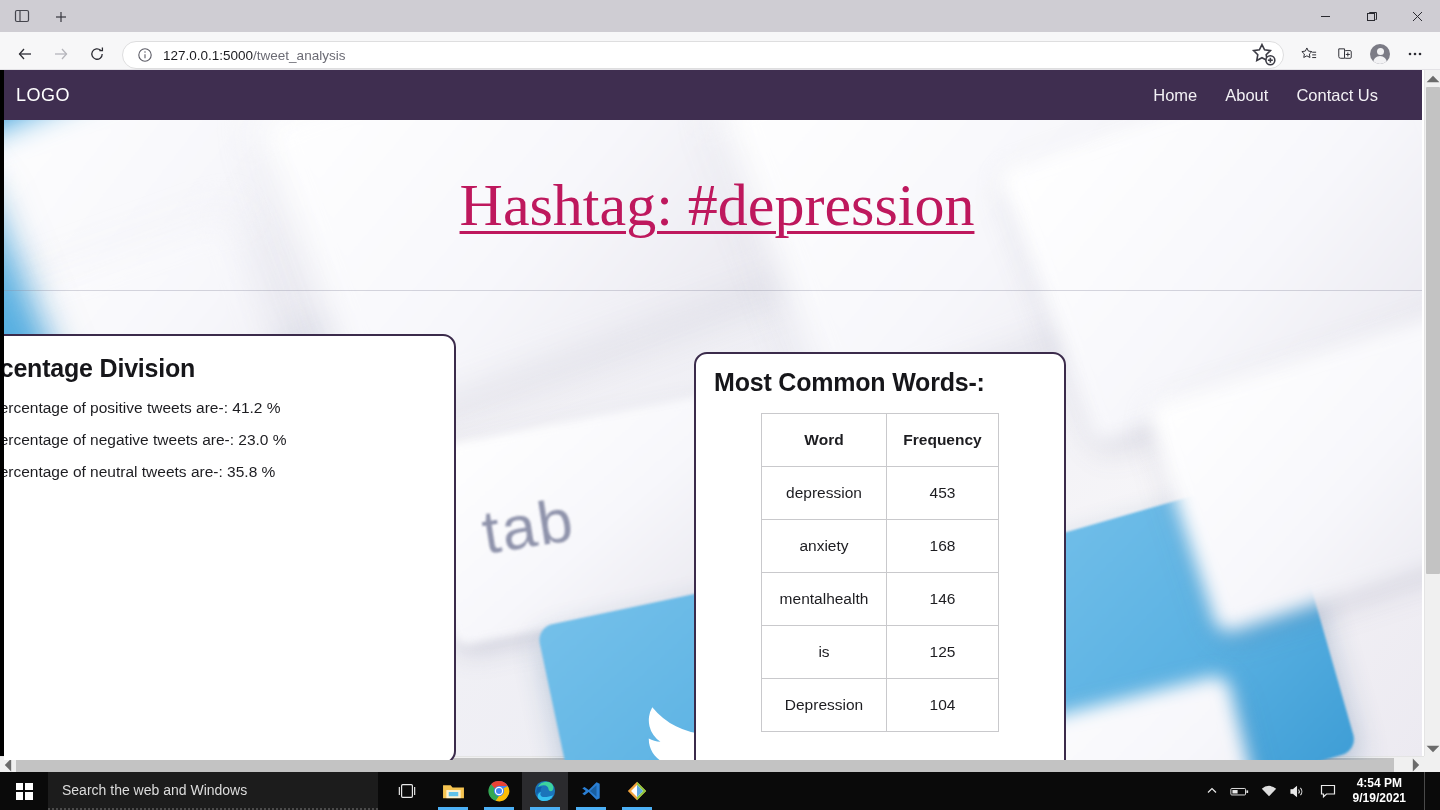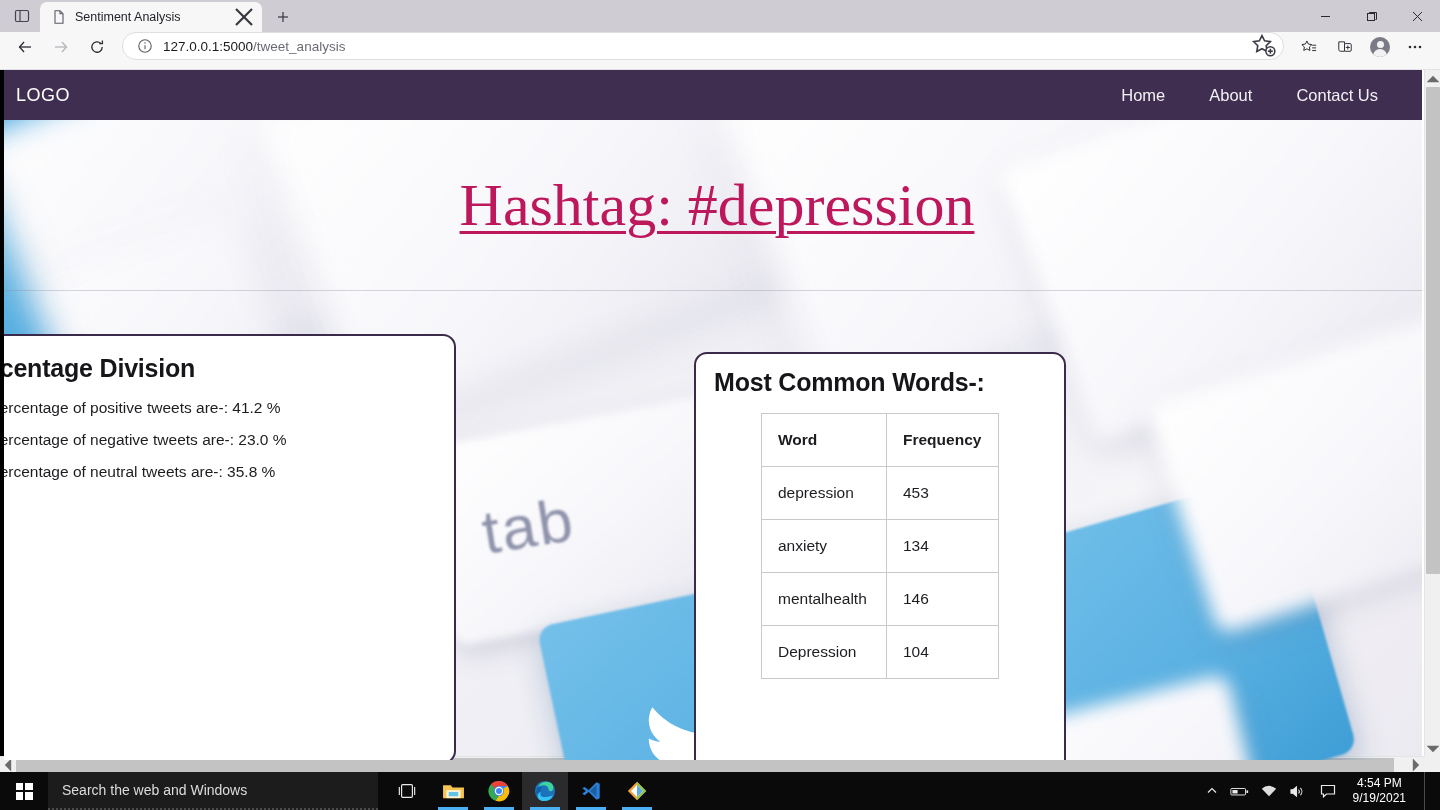--- a/index.html
+++ b/index.html
@@ -40,21 +40,21 @@
     border-radius: 5px;
   }
   .wincontrols {
     position: absolute; right: 0; top: 0; height: 32px; display: flex;
   }
   .wincontrol { width: 46px; height: 32px; display: flex; align-items: center; justify-content: center; }
   .wincontrol svg { width: 11px; height: 11px; }
 
   .toolbar {
     height: 38px; background: #f7f7f8;
-    display: flex; align-items: flex-start; padding: 0 8px; gap: 2px;
+    display: flex; align-items: flex-end; padding: 0 8px; gap: 2px;
     border-bottom: 1px solid #e3e2e6;
   }
   .tb-btn {
     width: 34px; height: 30px; border-radius: 5px;
     display: flex; align-items: center; justify-content: center;
     flex: 0 0 34px;
   }
   .tb-btn svg { width: 16px; height: 16px; }
   .omnibox {
     flex: 1; height: 28px; background: #fff;
@@ -99,21 +99,21 @@
   }
 
   
   .navbar {
     height: 50px; background: #3f2e50;
     display: flex; align-items: center;
     padding: 0 18px 0 22px;
     position: relative; z-index: 5;
   }
   .logo { color: #fff; font-size: 18px; letter-spacing: .5px; }
-  .navlinks { margin-left: auto; display: flex; align-items: center; gap: 44px; padding-right: 26px; }
+  .navlinks { margin-left: auto; display: flex; align-items: center; gap: 28px; padding-right: 26px; }
   .navlink { color: #f2f0f4; font-size: 16.5px; text-decoration: none; }
 
   
   .hero {
     position: relative; height: 170px;
     display: flex; align-items: center; justify-content: center;
     overflow: hidden;
   }
   .hero-title {
     position: relative; z-index: 3;
@@ -183,21 +183,21 @@
     letter-spacing: -.2px;
   }
   .pct-line {
     font-size: 15.5px; color: #1d1d21; margin-bottom: 14px;
   }
   .words-table {
     border-collapse: collapse; margin: 0 auto; width: 238px;
   }
   .words-table th, .words-table td {
     border: 1px solid #c9c9cc;
-    text-align: left;
+    text-align: center;
     padding: 0 16px;
     height: 53px;
     font-size: 15.5px;
     color: #1d1d21;
   }
   .words-table th { font-weight: 700; }
   .words-table td.wcol, .words-table th.wcol { width: 125px; }
 
   
   .vscroll {
@@ -250,52 +250,37 @@
   }
   .tb-app.active { background: #2b2b2e; }
   .tb-app .underline {
     position: absolute; bottom: 0; left: 8px; right: 8px; height: 3px; background: #4cb0f5;
   }
   .tray {
     margin-left: auto; display: flex; align-items: center; gap: 12px; padding-right: 10px;
     color: #f0f0f0;
   }
   .tray-icon { display: flex; align-items: center; justify-content: center; }
-  .clock { text-align: center; line-height: 1.25; padding-left: 2px; padding-right: 6px; }
+  .clock { text-align: center; line-height: 1.25; padding-left: 2px; padding-right: 6px; font-weight: bold; }
   .clock div { font-size: 12px; color: #fff; }
   .action-center { width: 22px; display: flex; align-items: center; justify-content: center; }
   .show-desktop { width: 6px; height: 38px; border-left: 1px solid #4a4a4a; }
 </style>
 </head>
 <body>
 
 <div class="browser">
 
   <div class="titlebar">
     <div class="tabstrip">
       <div class="tab-bar-icon">
         <svg viewBox="0 0 16 16" fill="none" stroke="#44444c" stroke-width="1.2">
           <rect x="1.5" y="2.5" width="13" height="11" rx="1.5"></rect>
           <line x1="6" y1="2.5" x2="6" y2="13.5"></line>
         </svg>
-      </div>
-      <div class="tab">
-        <span class="tab-favicon">
-          <svg viewBox="0 0 16 16" fill="none" stroke="#5a5a66" stroke-width="1.1">
-            <path d="M4 1.7h5l3 3v9.6H4z"></path>
-            <path d="M9 1.7v3h3"></path>
-          </svg>
-        </span>
-        <span class="tab-title">Sentiment Analysis</span>
-        <span class="tab-close">
-          <svg viewBox="0 0 10 10" stroke="#36363e" stroke-width="1.1">
-            <line x1="1" y1="1" x2="9" y2="9"></line>
-              <line x1="9" y1="1" x2="1" y2="9"></line>
-          </svg>
-        </span>
       </div>
       <div class="newtab">
         <svg viewBox="0 0 12 12" stroke="#36363e" stroke-width="1.2" width="12" height="12">
           <line x1="6" y1="1" x2="6" y2="11"></line>
             <line x1="1" y1="6" x2="11" y2="6"></line>
         </svg>
       </div>
     </div>
     <div class="wincontrols">
       <div class="wincontrol">
@@ -446,25 +431,29 @@
                 <th>Frequency</th>
               </tr>
             </thead>
             <tbody>
               <tr>
                 <td class="wcol">depression</td>
                 <td>453</td>
               </tr>
               <tr>
                 <td class="wcol">anxiety</td>
-                <td>134</td>
+                <td>168</td>
               </tr>
               <tr>
                 <td class="wcol">mentalhealth</td>
                 <td>146</td>
+              </tr>
+              <tr>
+                <td class="wcol">is</td>
+                <td>125</td>
               </tr>
               <tr>
                 <td class="wcol">Depression</td>
                 <td>104</td>
               </tr>
             </tbody>
           </table>
         </div>
 
       </div>

